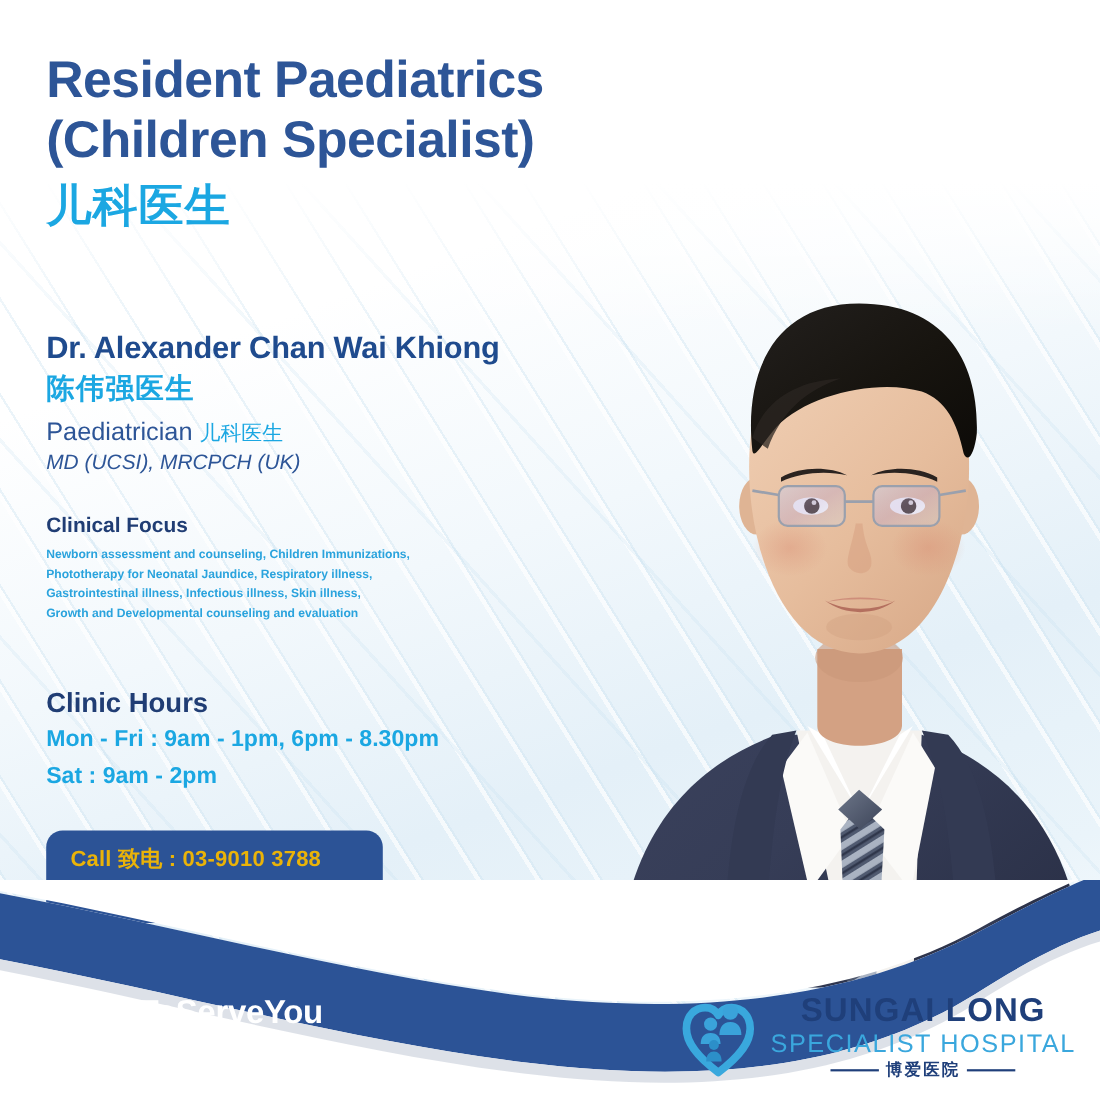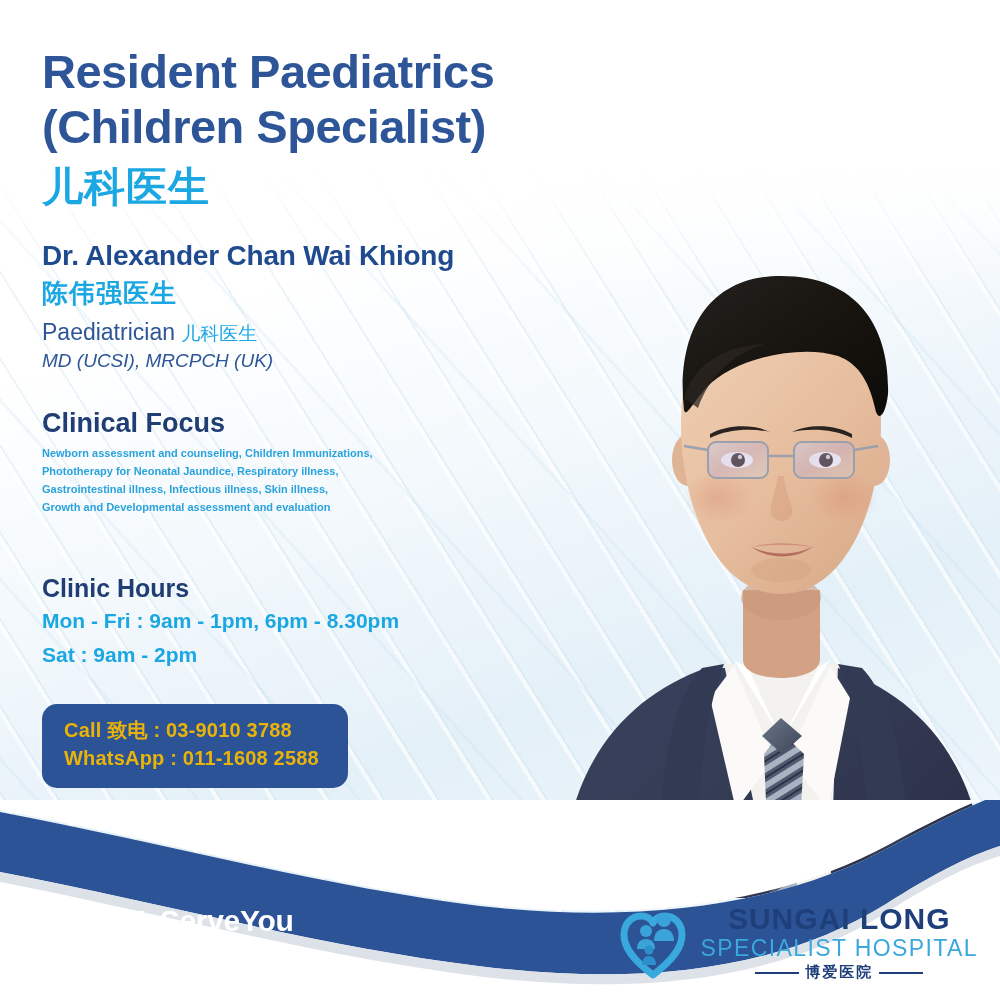--- a/index.html
+++ b/index.html
@@ -69,21 +69,21 @@
     font-weight:bold;
     line-height:1.2;
     margin-top:8px;
     letter-spacing:1px;
   }
 
   .doc-name {
     color:#1f4b8e;
     font-size:28px;
     font-weight:bold;
-    margin-top:28px;
+    margin-top:88px;
     letter-spacing:-0.2px;
   }
   .doc-name-cn {
     color:#1ba7e2;
     font-size:26px;
     font-weight:600;
     margin-top:4px;
     letter-spacing:1px;
   }
   .doc-role {
@@ -94,21 +94,21 @@
   .doc-role .cn { color:#1ba7e2; font-size:19px; }
   .doc-quals {
     color:#2d5597;
     font-size:19px;
     font-style:italic;
     margin-top:3px;
   }
 
   .sec-head {
     color:#203d74;
-    font-size:27px;
+    font-size:19px;
     font-weight:bold;
     margin-top:36px;
   }
   .focus-body {
     color:#2aa3dd;
     font-size:11px;
     font-weight:600;
     line-height:1.62;
     margin-top:6px;
   }
@@ -308,21 +308,21 @@
       <span>Paediatrician</span>
       <span class="cn">儿科医生</span>
     </div>
     <div class="doc-quals">MD (UCSI), MRCPCH (UK)</div>
 
     <div class="sec-head">Clinical Focus</div>
     <div class="focus-body">
       <div>Newborn assessment and counseling, Children Immunizations,</div>
       <div>Phototherapy for Neonatal Jaundice, Respiratory illness,</div>
       <div>Gastrointestinal illness, Infectious illness, Skin illness,</div>
-      <div>Growth and Developmental assessment and evaluation</div>
+      <div>Growth and Developmental counseling and evaluation</div>
     </div>
 
     <div class="hours-head">Clinic Hours</div>
     <div class="hours-line">Mon - Fri : 9am - 1pm, 6pm - 8.30pm</div>
     <div class="hours-line">Sat : 9am - 2pm</div>
 
     <div class="contact-box">
       <div class="contact-line">Call 致电 : 03-9010 3788</div>
       <div class="contact-line">WhatsApp : 011-1608 2588</div>
     </div>

